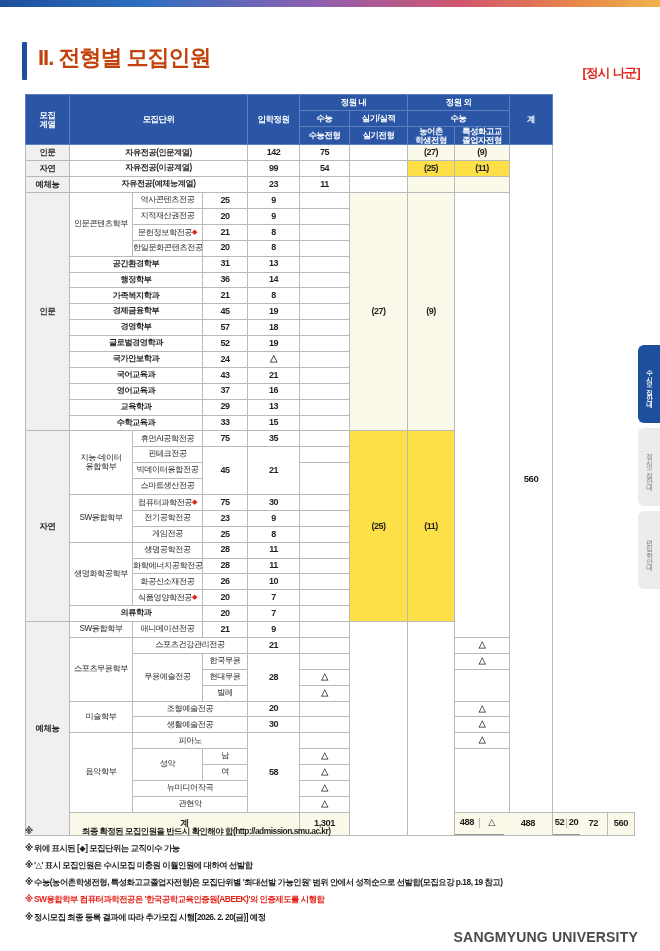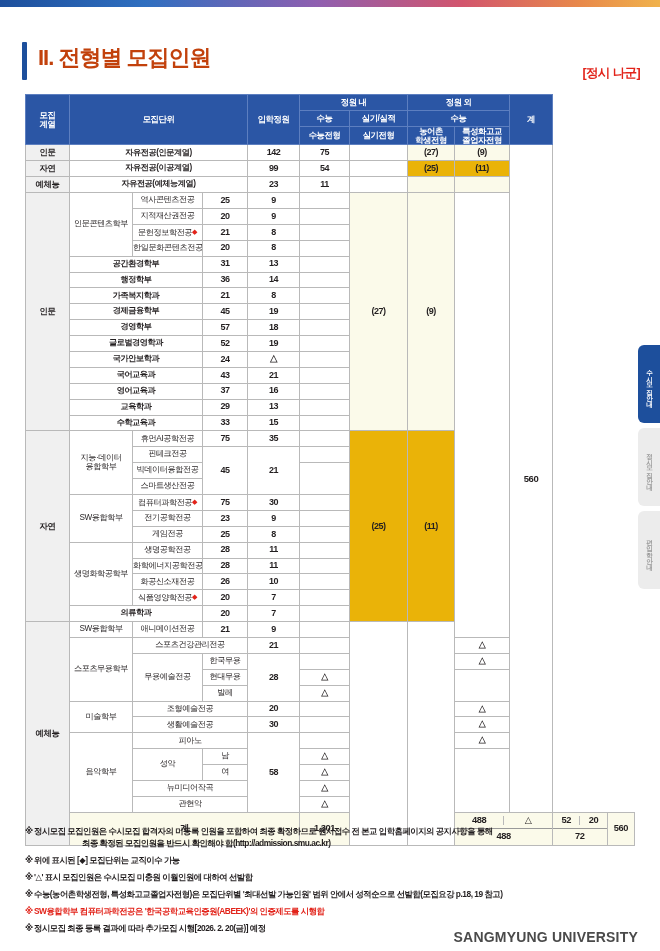--- a/index.html
+++ b/index.html
@@ -68,36 +68,36 @@
   thead .hdr-outer{border-top:1.2px solid #2b56a5;}
   thead th.tall2{height:29.8px;}
   thead th.big{height:66px;}
 
   
   td.grp{font-weight:bold; background:#f0f0f0; font-size:8.4px;}
   td.unit-l{text-align:left; padding-left:5px; font-weight:bold;}
   td.unit-l2{text-align:left; padding-left:5px; font-weight:normal;}
   td.num{font-weight:bold; font-size:9px; font-family:"Liberation Sans",sans-serif;}
   td.cream{background:#fbfaea;}
-  td.blue{background:#eab308;}
+  td.blue{background:#fde047;}
   td.plain{background:#ffffff;}
   td.tri{font-size:8.5px;}
   td.total-col{font-weight:bold; font-size:9.5px; background:#ffffff;}
 
   
   tr.total-row td{
     background:#fbfaea; font-weight:bold;
     border-top:1.1px solid #777;
     border-bottom:1.1px solid #777;
   }
   tr.total-row td.tlabel{font-size:9px;}
   tr.total-row td.tnum{font-size:9.3px;}
 
   .splitcell{
-    display:flex; flex-direction:column; height:32px; justify-content:stretch;
+    display:flex; flex-direction:row; height:22px; justify-content:stretch;
   }
   .splitcell > div{
     flex:1; display:flex; align-items:center; justify-content:center;
     font-weight:bold; font-size:9.3px;
   }
   .splitcell > div:first-child{border-bottom:0.8px solid #999;}
 
   .redmark{color:#e2231a; font-size:7px; vertical-align:1px;}
 
   
@@ -472,21 +472,21 @@
             </div>
             <div>72</div>
           </div>
         </td>
         <td class="tnum">560</td>
       </tr>
     </tbody>
 </table>
 
 <div id="notes">
-    <div class="note"><span class="mk">※</span><span>정시모집 모집인원은 수시모집 합격자의 미등록 인원을 포함하여 최종 확정하므로 원서접수 전 본교 입학홈페이지의 공지사항을 통해</span><span class="ind">최종 확정된 모집인원을 반드시 확인해야 함(http://admission.smu.ac.kr)</span></div>
+    <div class="note"><span class="mk">※</span><span class="ind">최종 확정된 모집인원을 반드시 확인해야 함(http://admission.smu.ac.kr)</span></div>
     <div class="note"><span class="mk">※</span><span>위에 표시된 [◆] 모집단위는 교직이수 가능</span></div>
     <div class="note"><span class="mk">※</span><span>'△' 표시 모집인원은 수시모집 미충원 이월인원에 대하여 선발함</span></div>
     <div class="note"><span class="mk">※</span><span>수능(농어촌학생전형, 특성화고교졸업자전형)은 모집단위별 '최대선발 가능인원' 범위 안에서 성적순으로 선발함(모집요강 p.18, 19 참고)</span></div>
     <div class="note red"><span class="mk">※</span><span>SW융합학부 컴퓨터과학전공은 '한국공학교육인증원(ABEEK)'의 인증제도를 시행함</span></div>
     <div class="note"><span class="mk">※</span><span>정시모집 최종 등록 결과에 따라 추가모집 시행[2026. 2. 20(금)] 예정</span></div>
   </div>
 
 <div id="university-name">SANGMYUNG UNIVERSITY</div>
 
 <div class="side-tab" id="side-tab-0">

